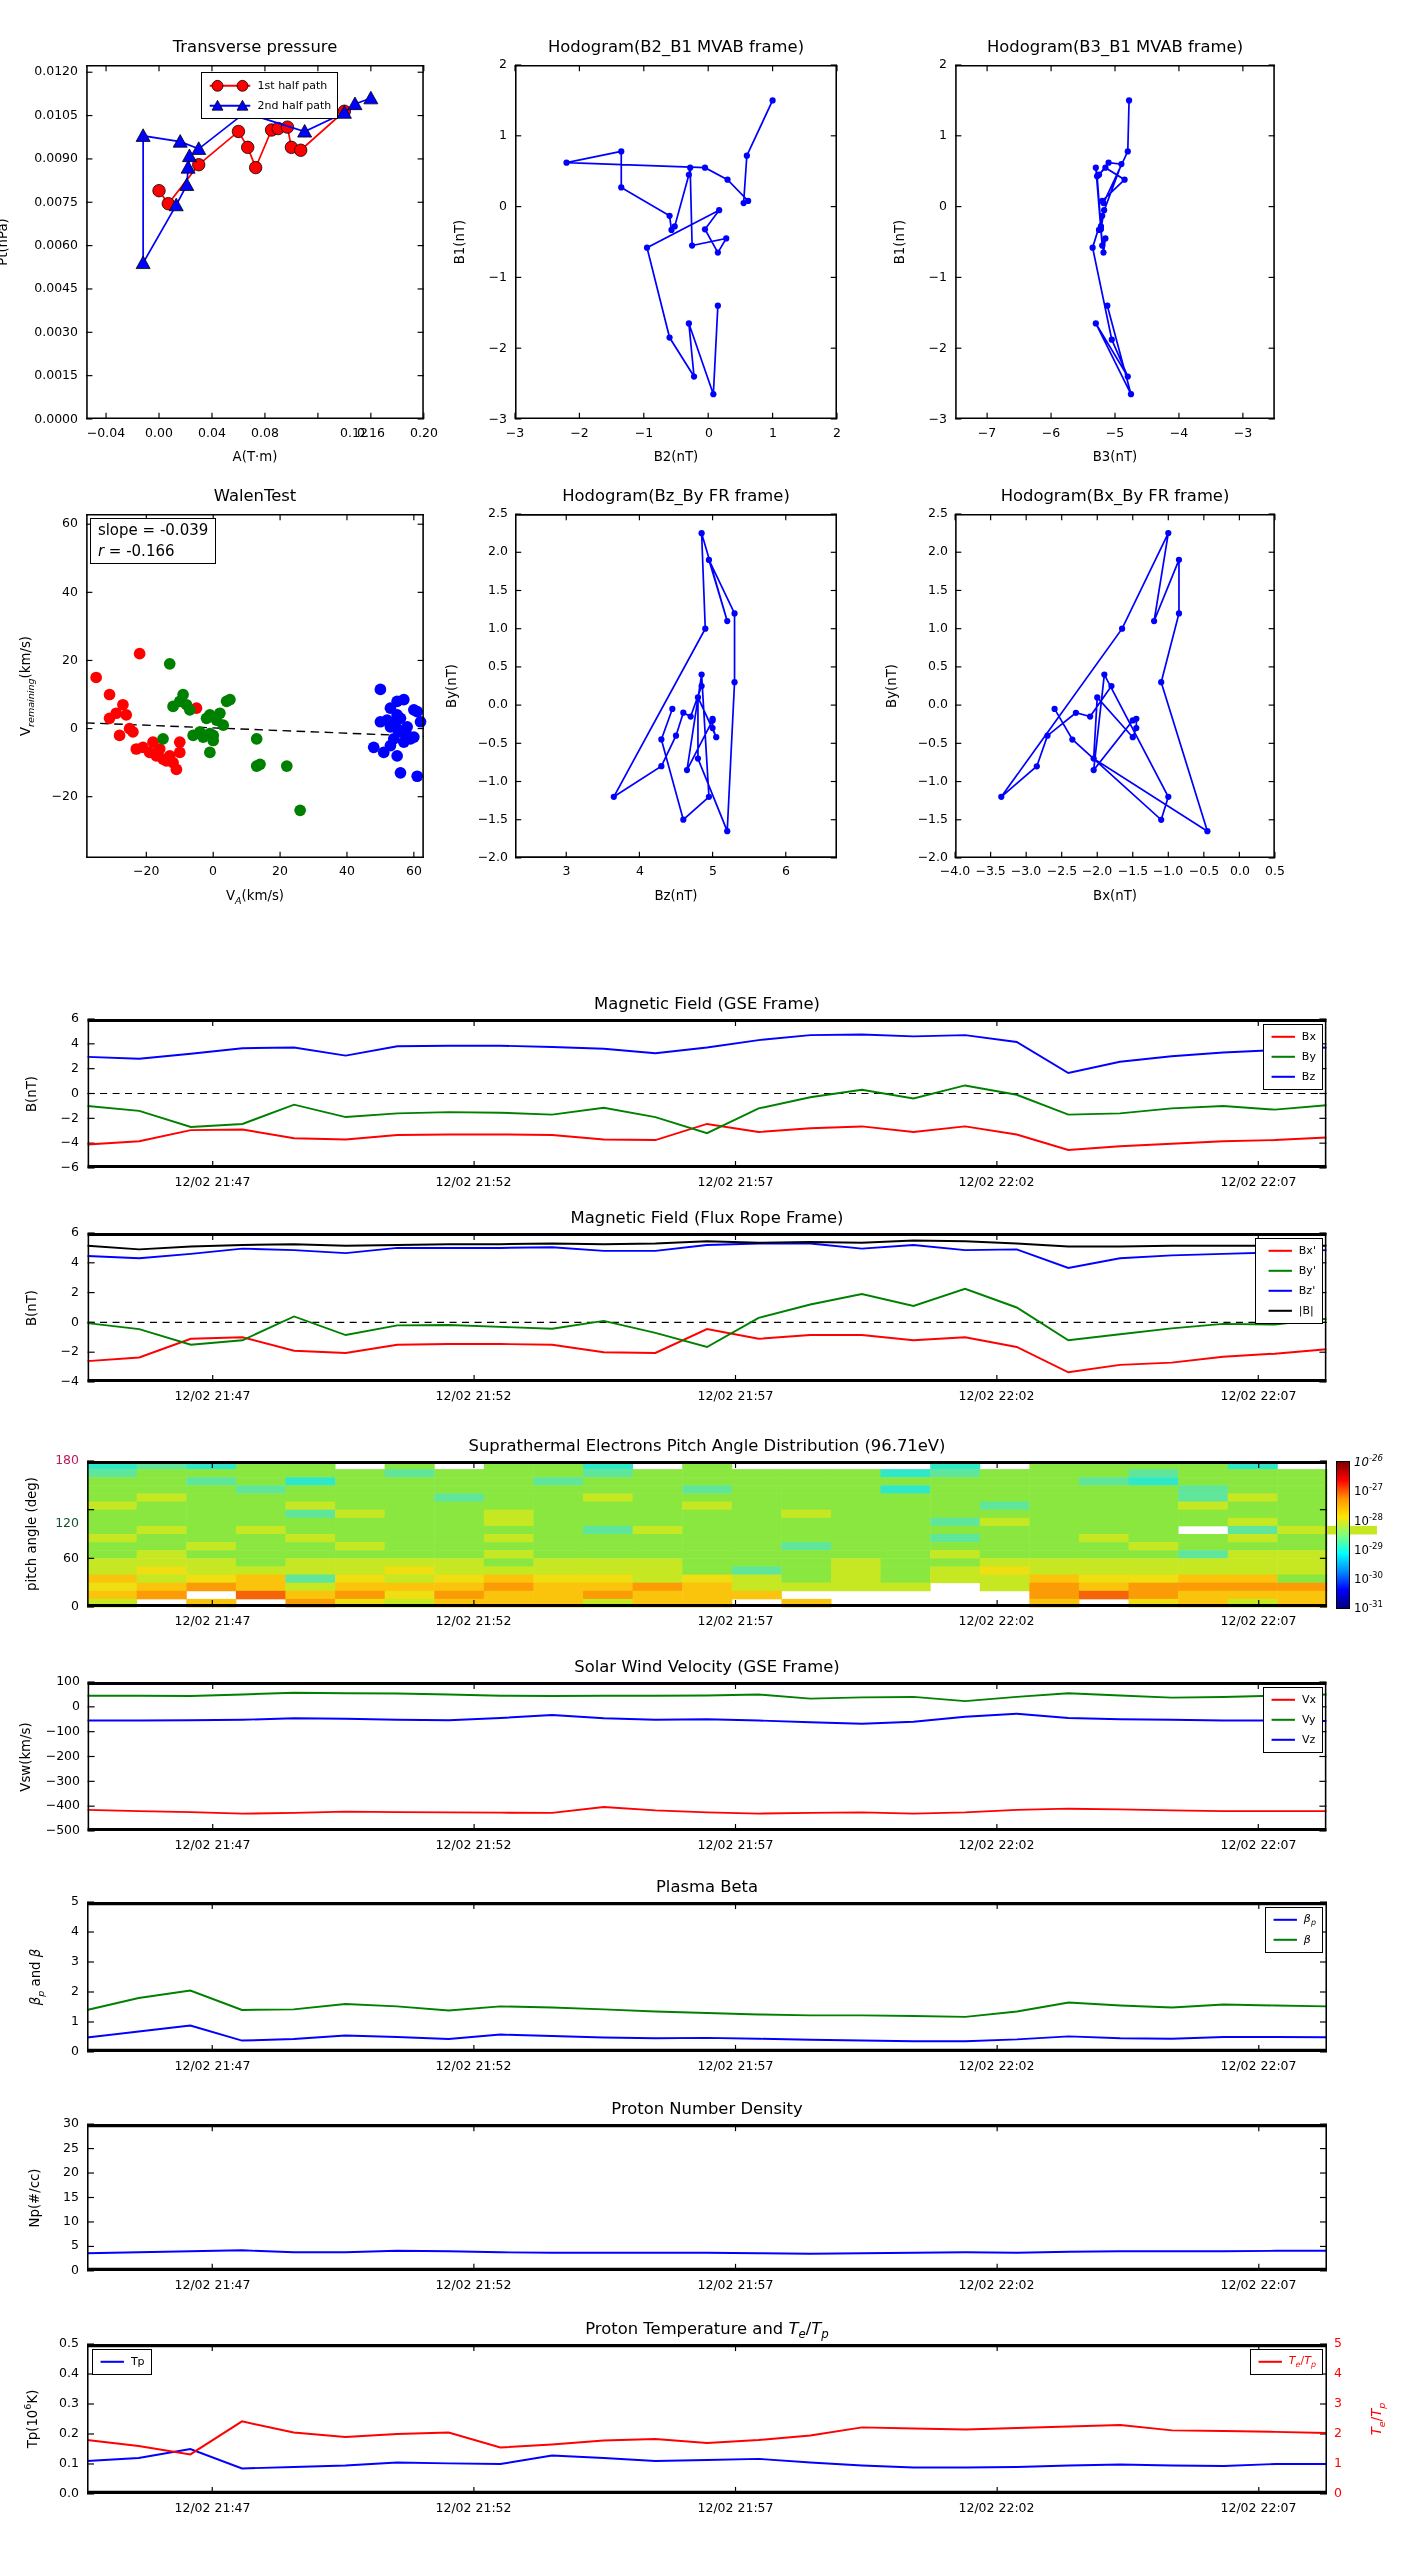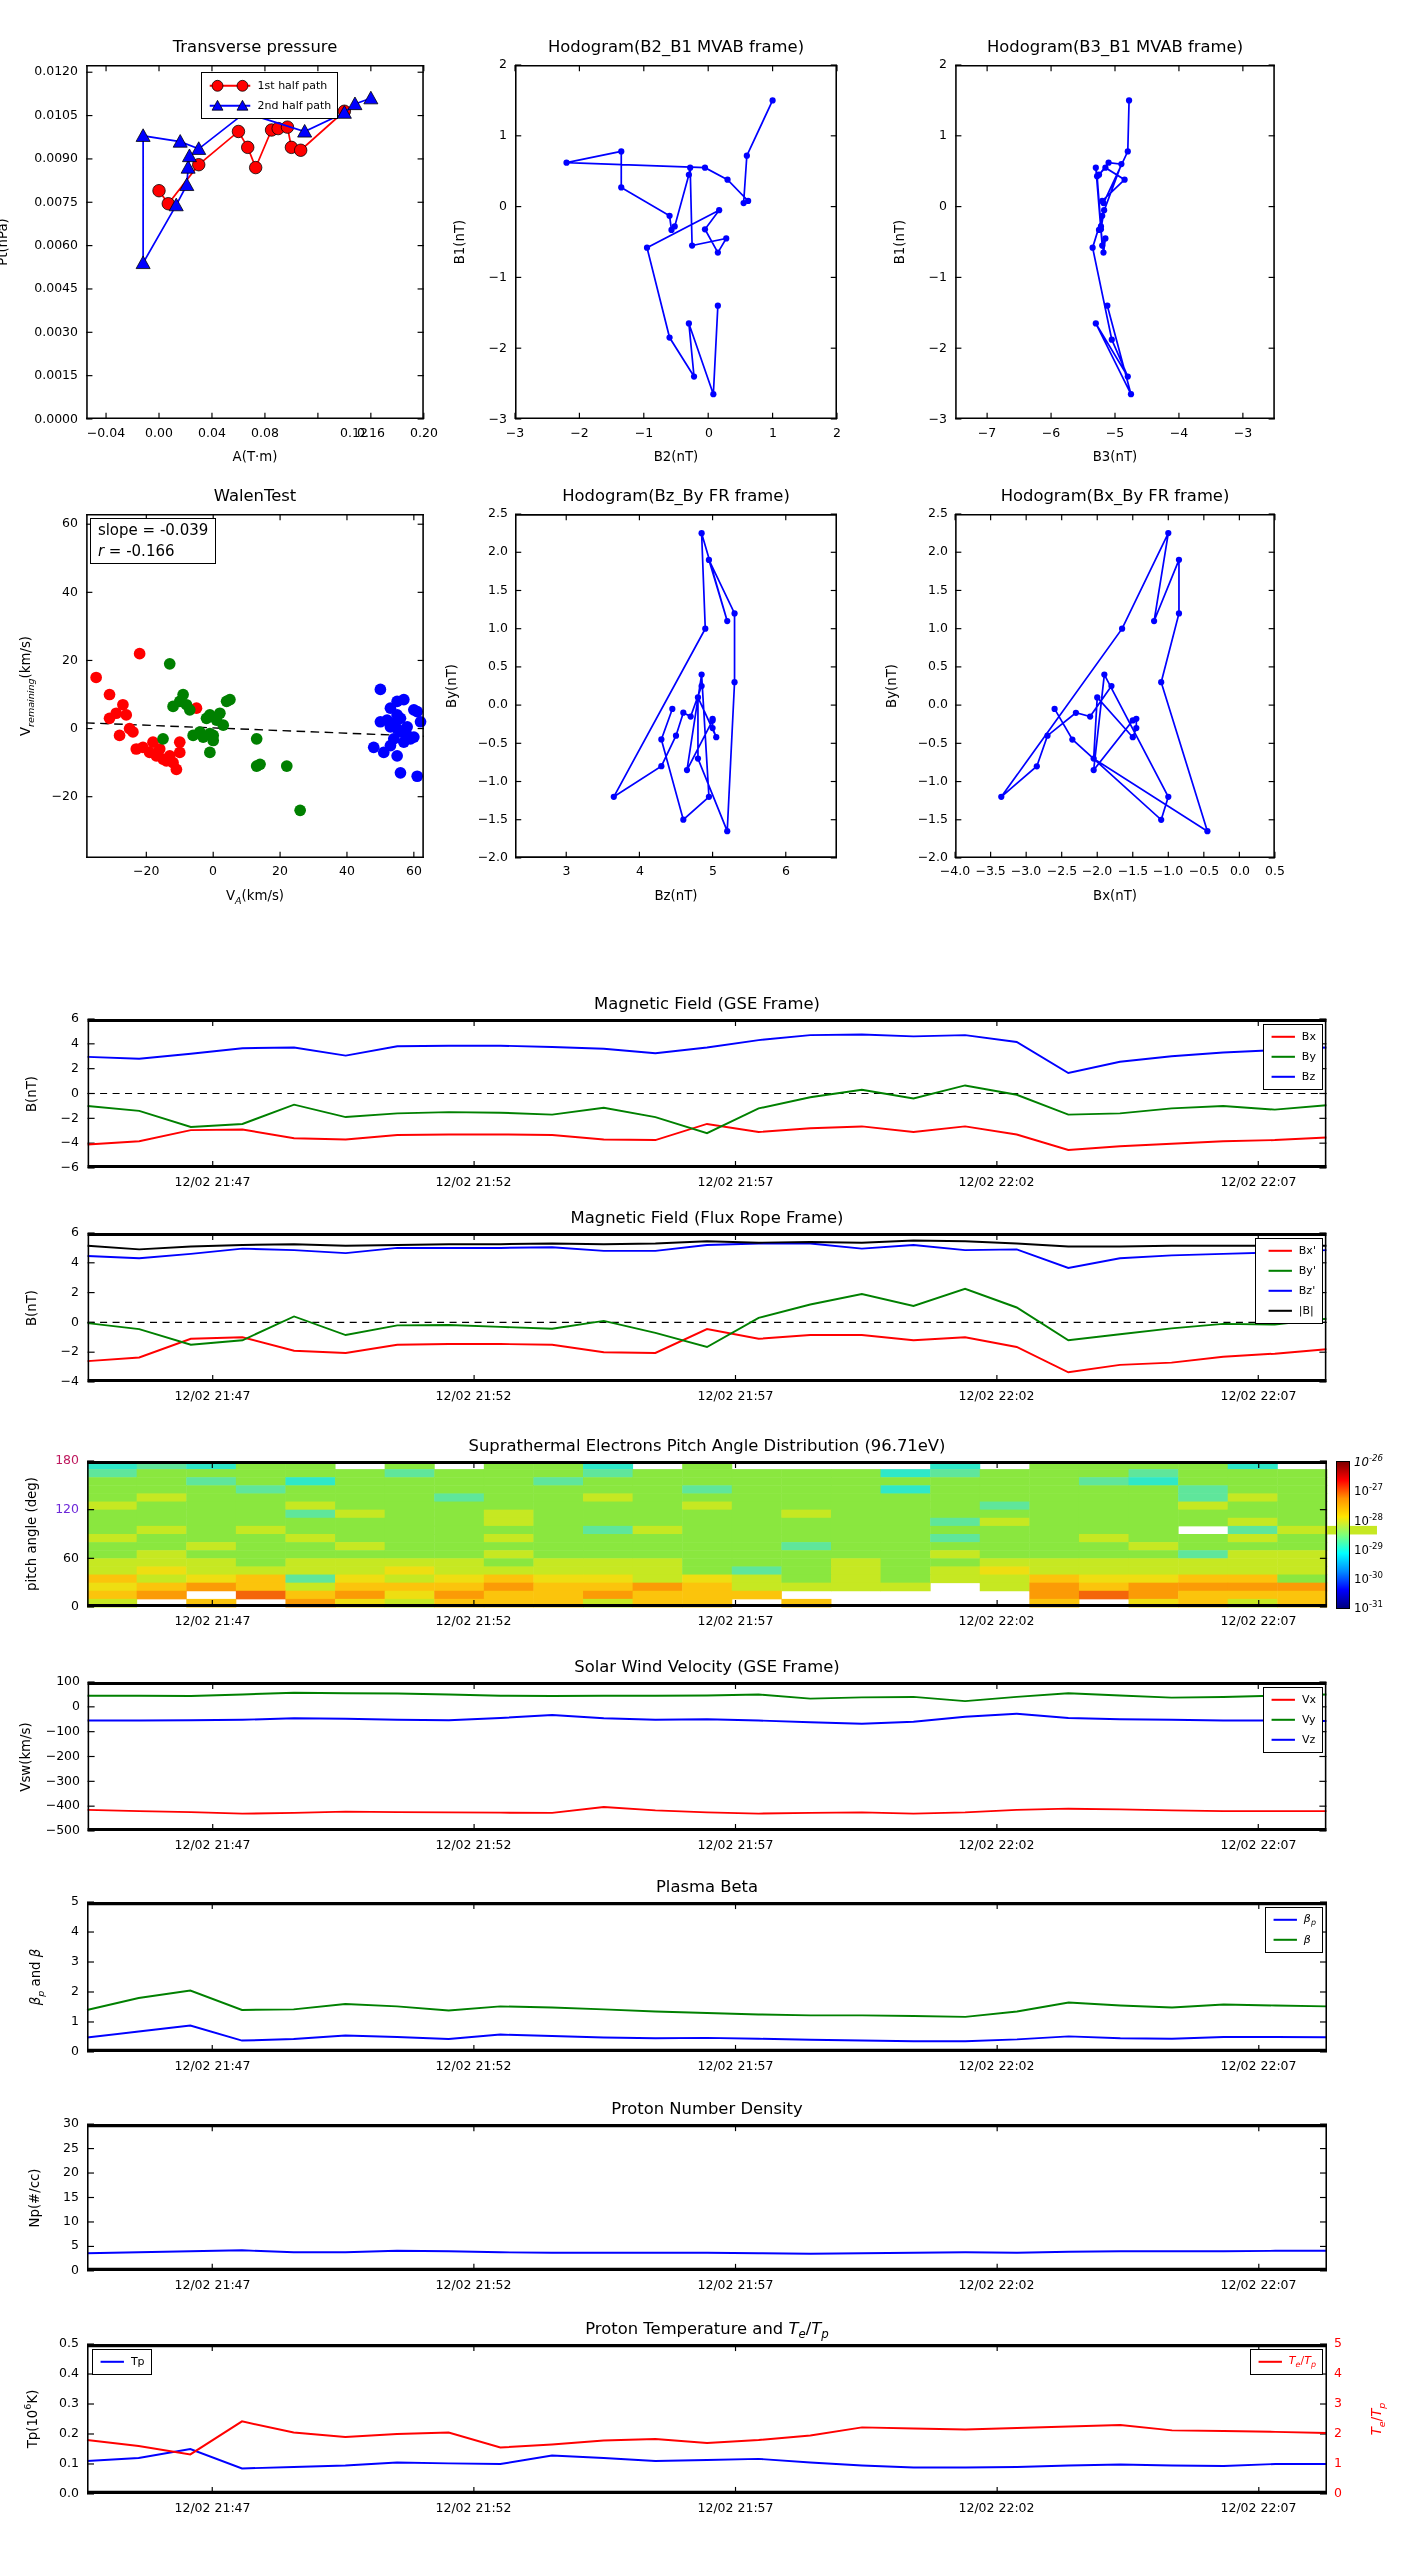--- a/index.html
+++ b/index.html
@@ -1164,21 +1164,21 @@
         <line x1="1" y1="0" x2="1" y2="187" stroke="#000" stroke-width="2"></line>
         <line x1="1587" y1="0" x2="1587" y2="187" stroke="#000" stroke-width="2"></line>
       </svg>
       <div class="tick xtick" style="left: 63px; top: 153px; width: 125px;">12/02 21:47</div>
       <div class="tick xtick" style="left: 324px; top: 153px; width: 125px;">12/02 21:52</div>
       <div class="tick xtick" style="left: 586px; top: 153px; width: 125px;">12/02 21:57</div>
       <div class="tick xtick" style="left: 847px; top: 153px; width: 125px;">12/02 22:02</div>
       <div class="tick xtick" style="left: 1109px; top: 153px; width: 125px;">12/02 22:07</div>
       <div class="tick ytick" style="left: -42px; top: 138px; width: 34px; color: rgb(0, 0, 0);">0</div>
       <div class="tick ytick" style="left: -42px; top: 90px; width: 34px; color: rgb(0, 0, 0);">60</div>
-      <div class="tick ytick" style="left: -42px; top: 41px; width: 34px; color: #6d28d9;">120</div>
+      <div class="tick ytick" style="left: -42px; top: 55px; width: 34px; color: #14532d;">120</div>
       <div class="tick ytick" style="left: -42px; top: -7.8px; width: 34px; color: #be185d;">180</div>
       <div class="ptitle" style="top: -25px;">Suprathermal Electrons Pitch Angle Distribution (96.71eV)</div>
       <div class="alab" style="left: -56px; top: 50%; transform: translate(-50%, -50%) rotate(-90deg);">pitch angle (deg)</div>
     </div>
   <div class="panel" style="left:87px;top:1682px;width:1240px;height:149px;">
       <svg width="1240" height="149" class="plot" viewBox="0 0 1588 191">
         <line x1="160.388" y1="0" x2="160.388" y2="9" stroke="#000" stroke-width="1.5"></line>
         <line x1="160.388" y1="182" x2="160.388" y2="191" stroke="#000" stroke-width="1.5"></line>
         <line x1="495.456" y1="0" x2="495.456" y2="9" stroke="#000" stroke-width="1.5"></line>
         <line x1="495.456" y1="182" x2="495.456" y2="191" stroke="#000" stroke-width="1.5"></line>

